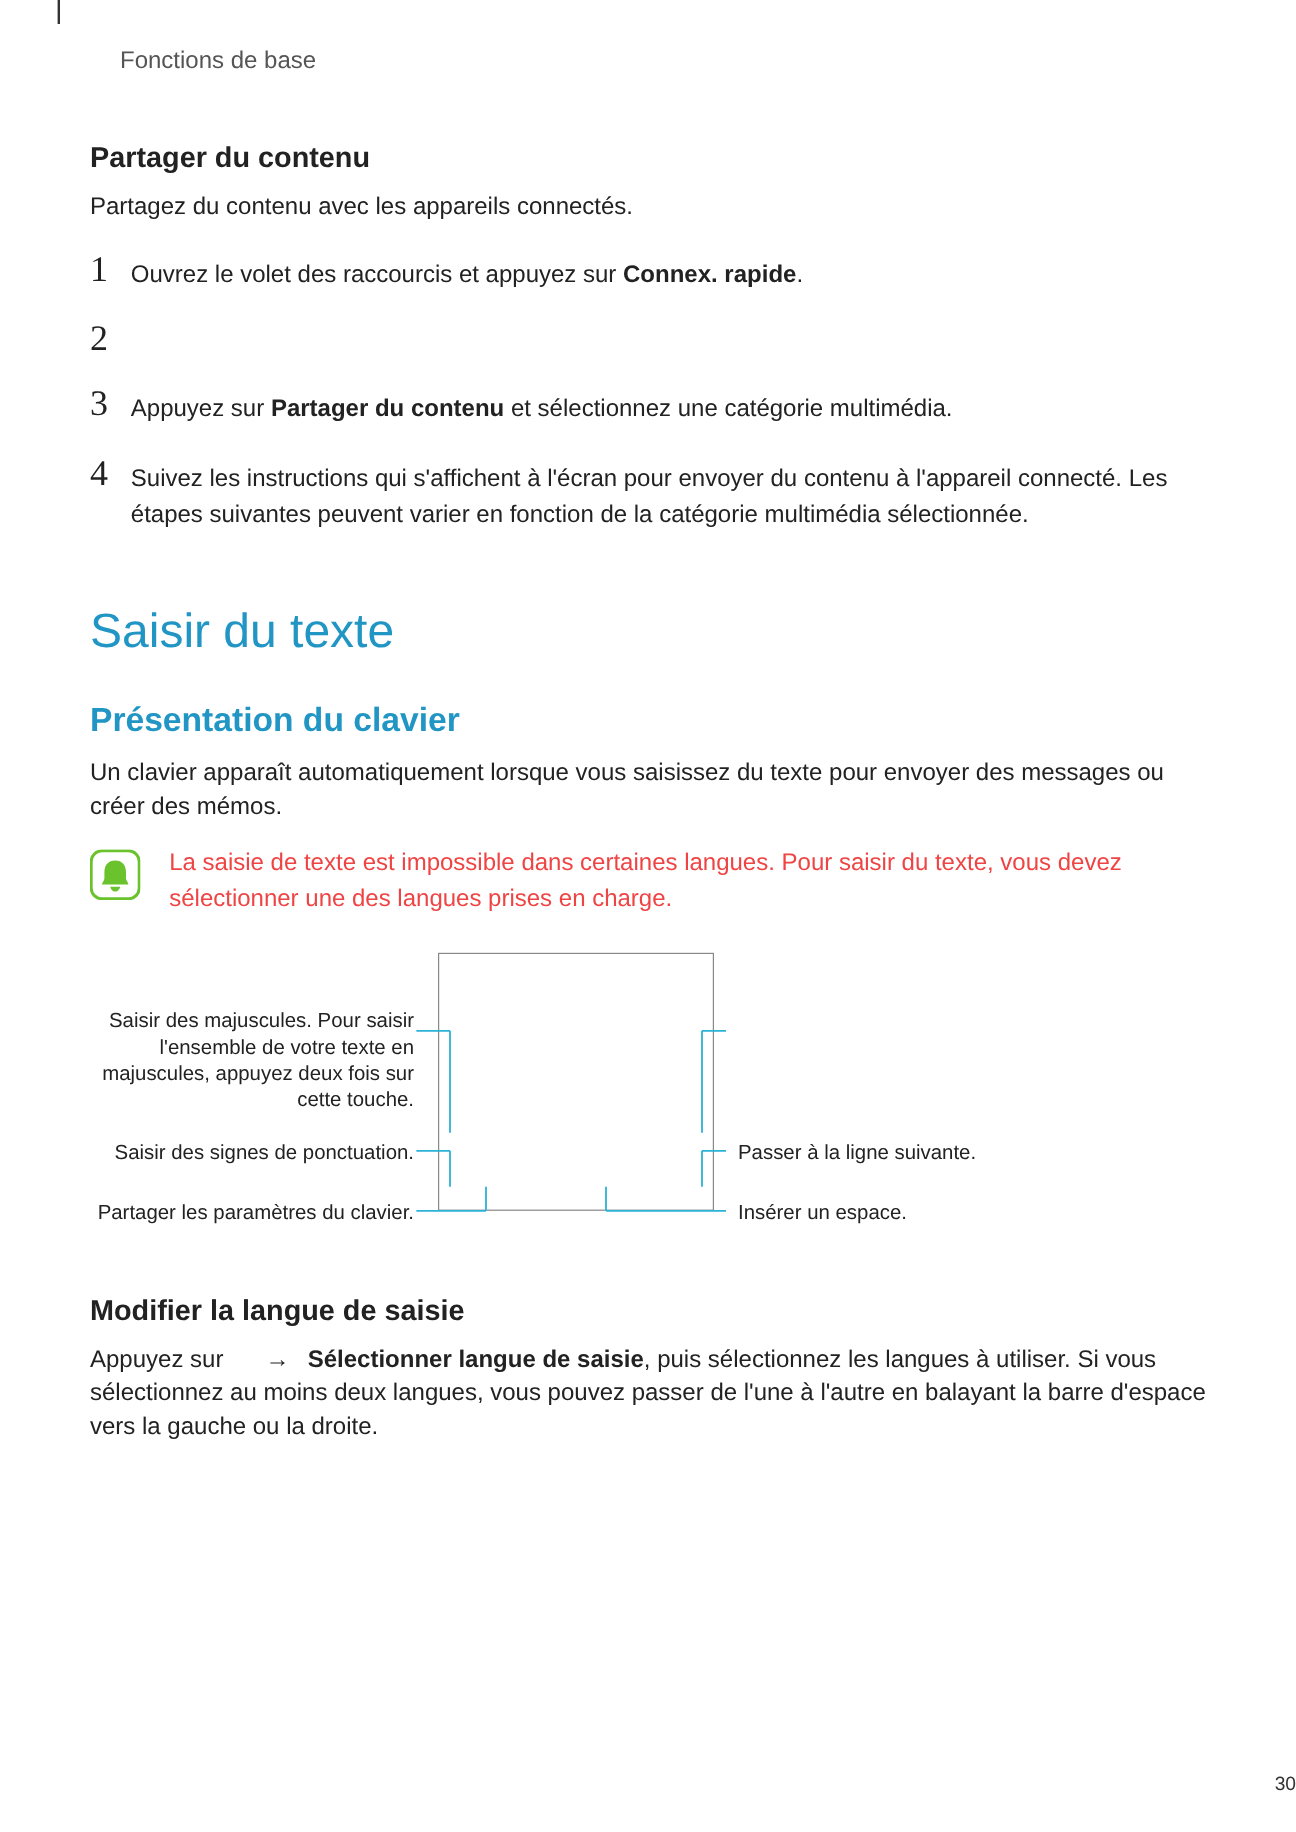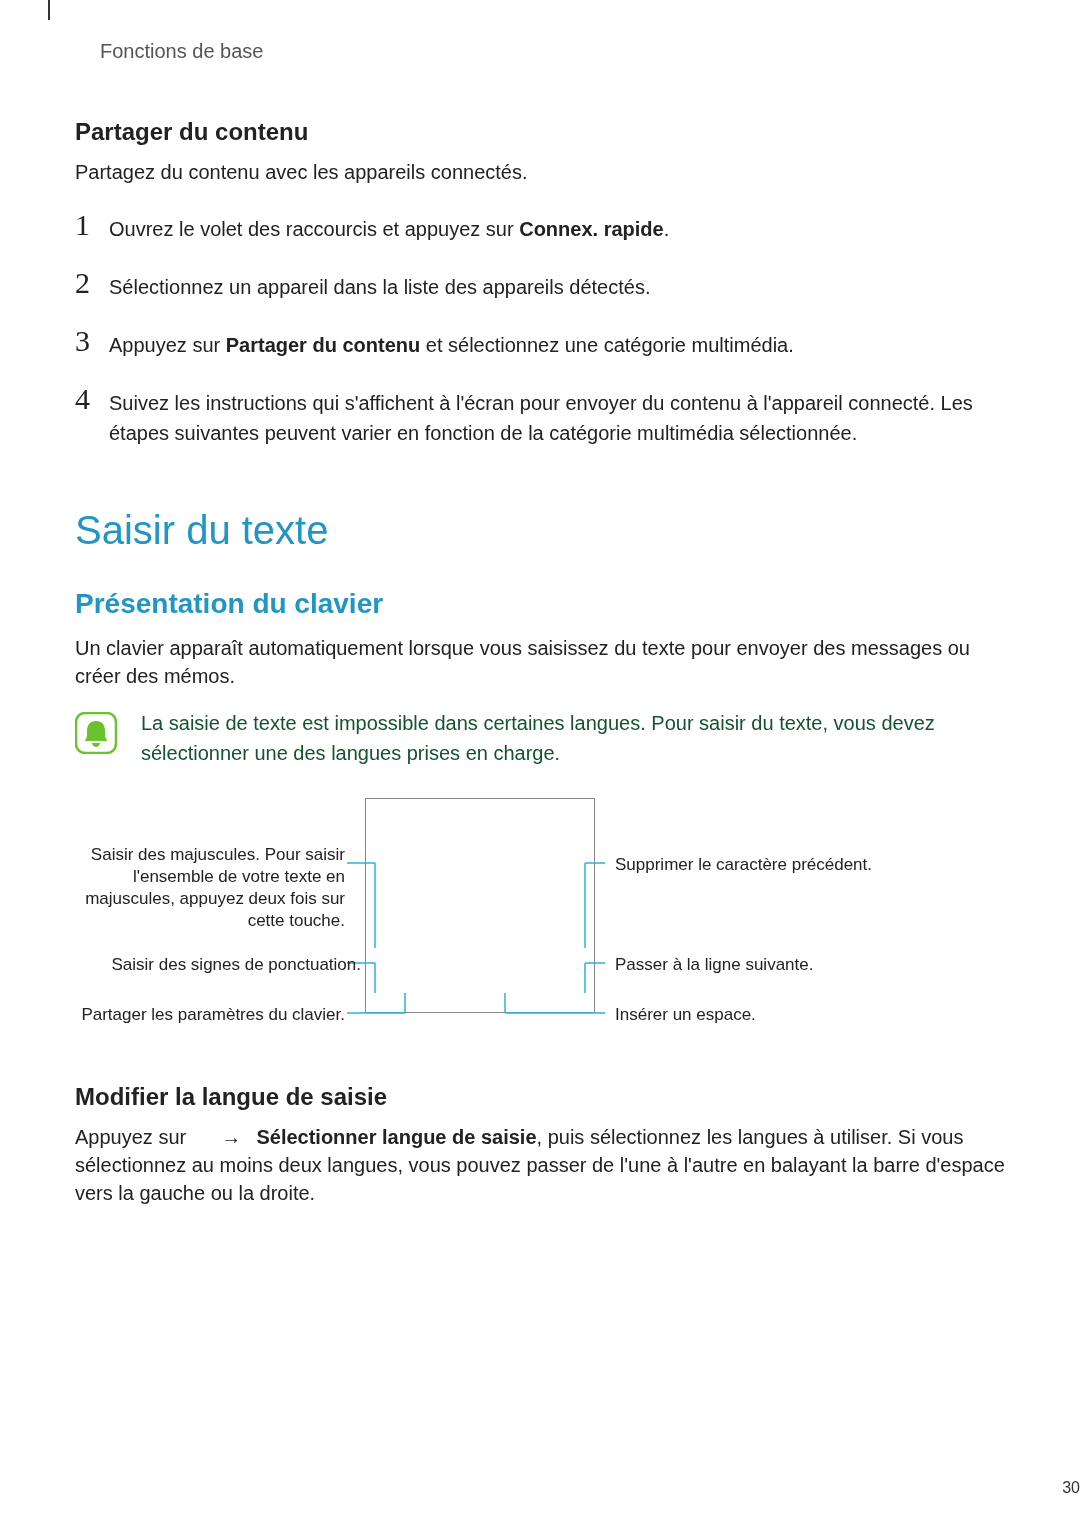--- a/index.html
+++ b/index.html
@@ -83,21 +83,21 @@
     }
     .note-icon {
       width: 42px;
       height: 42px;
       flex-shrink: 0;
       margin-right: 24px;
       margin-top: 4px;
     }
     .note-text {
       font-size: 20px;
-      color: #14532d;
+      color: #ef4444;
       line-height: 1.5;
     }
     .diagram {
       position: relative;
       width: 940px;
       height: 245px;
       margin: 10px auto 40px auto;
     }
     .diagram .center-box {
       position: absolute;
@@ -143,23 +143,20 @@
   <div class="body-text">Partagez du contenu avec les appareils connectés.</div>
   <div class="steps">
     <div class="step">
       <div class="step-num">1</div>
       <div class="step-text">
         <span>Ouvrez le volet des raccourcis et appuyez sur </span><span class="bold">Connex. rapide</span><span>.</span>
       </div>
     </div>
     <div class="step">
       <div class="step-num">2</div>
-      <div class="step-text">
-        <span>Sélectionnez un appareil dans la liste des appareils détectés.</span>
-      </div>
     </div>
     <div class="step">
       <div class="step-num">3</div>
       <div class="step-text">
         <span>Appuyez sur </span><span class="bold">Partager du contenu</span><span> et sélectionnez une catégorie multimédia.</span>
       </div>
     </div>
     <div class="step">
       <div class="step-num">4</div>
       <div class="step-text">
@@ -197,23 +194,22 @@
       <line x1="330" y1="215" x2="330" y2="195" stroke="#2bb2d6" stroke-width="1.5"></line>
 
       <line x1="530" y1="65" x2="510" y2="65" stroke="#2bb2d6" stroke-width="1.5"></line>
       <line x1="510" y1="65" x2="510" y2="150" stroke="#2bb2d6" stroke-width="1.5"></line>
       <line x1="530" y1="165" x2="510" y2="165" stroke="#2bb2d6" stroke-width="1.5"></line>
       <line x1="510" y1="165" x2="510" y2="195" stroke="#2bb2d6" stroke-width="1.5"></line>
       <line x1="530" y1="215" x2="430" y2="215" stroke="#2bb2d6" stroke-width="1.5"></line>
       <line x1="430" y1="215" x2="430" y2="195" stroke="#2bb2d6" stroke-width="1.5"></line>
     </svg>
     <div class="label left" style="left:0; top:46px;">Saisir des majuscules. Pour saisir l'ensemble de votre texte en majuscules, appuyez deux fois sur cette touche.</div>
-    <div class="label left" style="left:16px; top:156px;">Saisir des signes de ponctuation.</div>
+    <div class="label left" style="left:0; top:156px;">Saisir des signes de ponctuation.</div>
     <div class="label left" style="left:0; top:206px;">Partager les paramètres du clavier.</div>
-    <div class="label right" style="left:540; top:56px; left:540px;">Supprimer le caractère précédent.</div>
     <div class="label right" style="left:540px; top:206px;">Insérer un espace.</div>
     <div class="label right" style="left:540px; top:156px;">Passer à la ligne suivante.</div>
   </div>
 
   <div class="h3">Modifier la langue de saisie</div>
   <div class="body-text">
     <span>Appuyez sur </span>
     <span style="display:inline-block;width:24px;"></span>
     <span>→</span>
     <span style="display:inline-block;width:4px;"></span>

